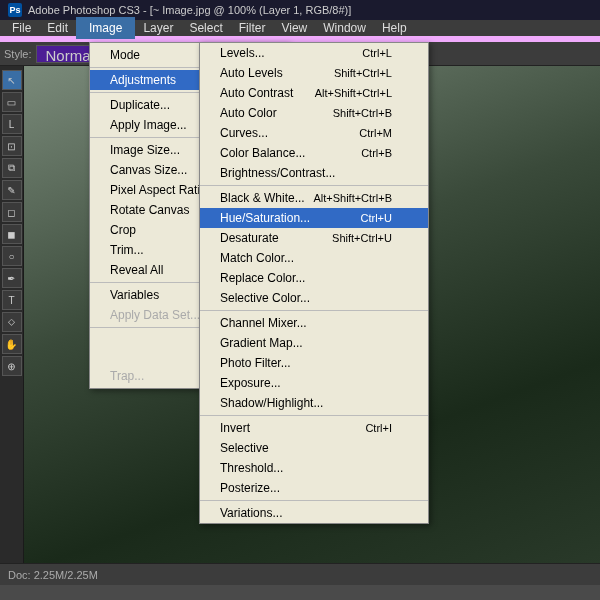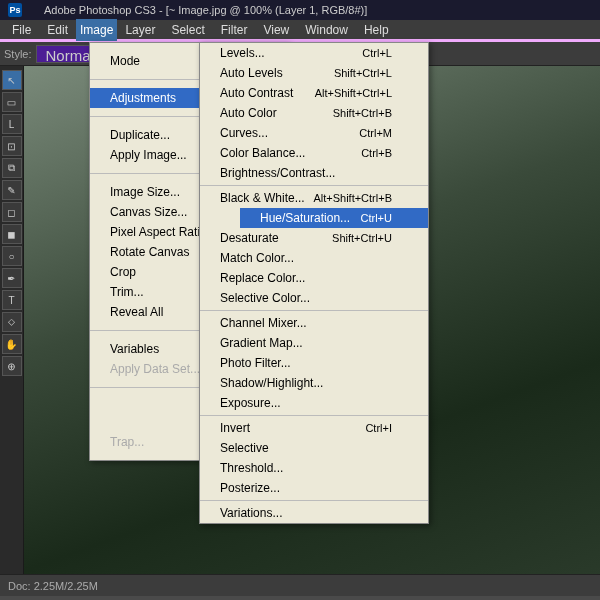--- a/index.html
+++ b/index.html
@@ -26,32 +26,32 @@
     .title-bar-ps-icon {
       width: 14px;
       height: 14px;
       background: #0050a0;
       color: white;
       font-size: 9px;
       font-weight: bold;
       display: inline-flex;
       align-items: center;
       justify-content: center;
-      margin-right: 22px;
+      margin-right: 6px;
       border-radius: 2px;
     }
 
     
     .menu-bar {
       background: #3c3c3c;
       height: 22px;
       display: flex;
       align-items: center;
       padding: 0 4px;
-      border-bottom: 3px solid #f0abfc;
+      border-bottom: 6px solid #f0abfc;
     }
     .menu-item {
       padding: 2px 8px;
       color: #ddd;
       cursor: pointer;
       height: 22px;
       display: flex;
       align-items: center;
       font-size: 12px;
     }
@@ -138,21 +138,21 @@
     .status-bar {
       background: #3c3c3c;
       height: 22px;
       border-top: 1px solid #222;
       display: flex;
       align-items: center;
       padding: 0 8px;
       color: #aaa;
       font-size: 11px;
       position: absolute;
-      bottom: 4px;
+      bottom: 15px;
       left: 0;
       right: 0;
     }
 
     
     .dropdown-overlay {
       position: absolute;
       top: 42px;
       left: 0;
       right: 0;
@@ -167,21 +167,21 @@
       top: 0;
       left: 89px;
       background: #ece9d8;
       border: 1px solid #888;
       box-shadow: 2px 2px 6px rgba(0,0,0,0.4);
       width: 200px;
       pointer-events: all;
       z-index: 200;
     }
     .menu-section {
-      padding: 8px 0;
+      padding: 2px 0;
       border-bottom: 1px solid #bbb;
     }
     .menu-section:last-child { border-bottom: none; margin-top: 36px; }
     .dropdown-item {
       display: flex;
       align-items: center;
       justify-content: space-between;
       padding: 3px 20px 3px 20px;
       color: #000;
       font-size: 12px;
@@ -227,37 +227,36 @@
       justify-content: space-between;
       padding: 3px 36px 3px 20px;
       color: #000;
       font-size: 12px;
       cursor: pointer;
       white-space: nowrap;
     }
     .adj-item.hue-active {
       background: #316ac5;
       color: white;
-      margin-left: 40px;
     }
     .adj-item .shortcut {
       color: inherit;
       font-size: 11px;
     }
     .adj-separator {
       height: 1px;
       background: #bbb;
       margin: 2px 0;
     }
 
     
     .menu-bar-image {
       background: #3a6ea5;
       color: white;
-      padding: 2px 4px;
+      padding: 2px 13px;
       height: 22px;
       display: flex;
       align-items: center;
       font-size: 12px;
     }
   </style>
 </head>
 <body>
 
 <div class="title-bar">
@@ -439,24 +438,24 @@
     <div class="adj-item">
       <span>Channel Mixer...</span>
     </div>
     <div class="adj-item">
       <span>Gradient Map...</span>
     </div>
     <div class="adj-item">
       <span>Photo Filter...</span>
     </div>
     <div class="adj-item">
+      <span>Exposure...</span>
+    </div>
+    <div class="adj-item">
       <span>Shadow/Highlight...</span>
-    </div>
-    <div class="adj-item">
-      <span>Exposure...</span>
     </div>
     <div class="adj-separator"></div>
     <div class="adj-item">
       <span>Invert</span>
       <span class="shortcut">Ctrl+I</span>
     </div>
     <div class="adj-item">
       <span>Selective</span>
     </div>
     <div class="adj-item">

